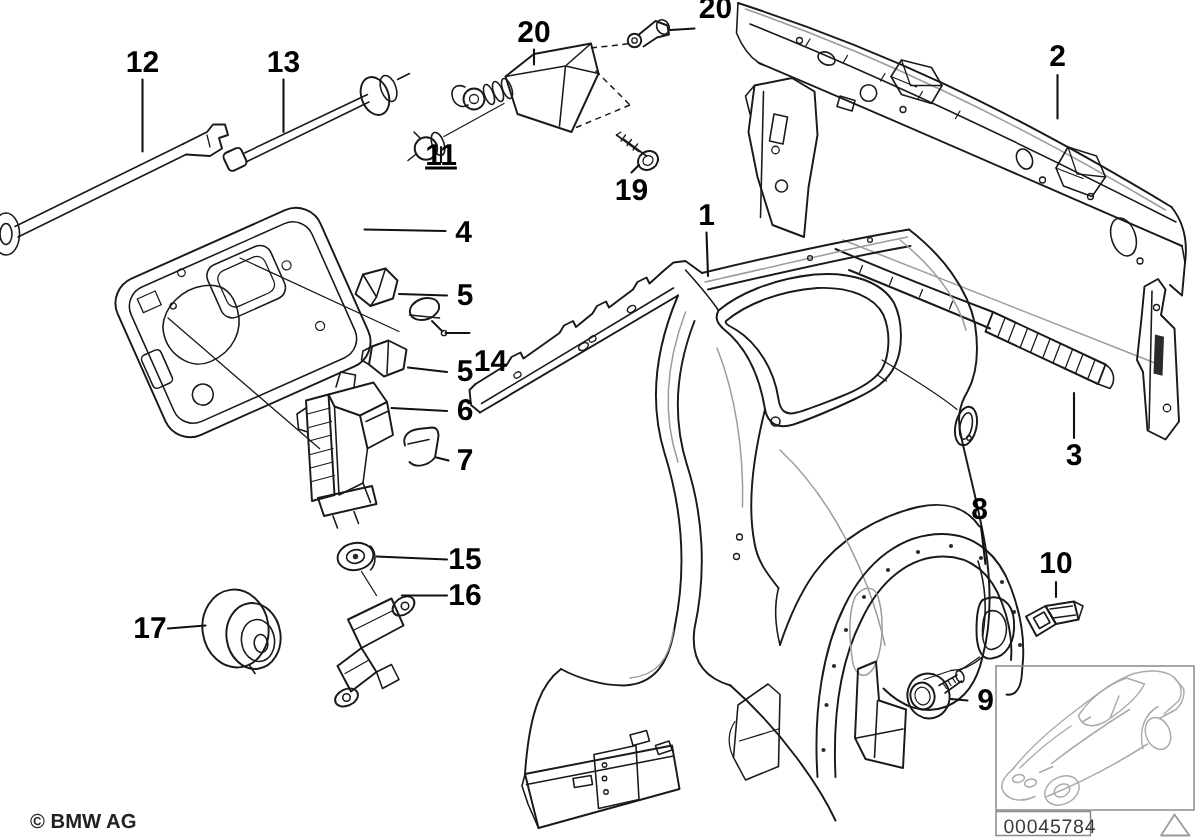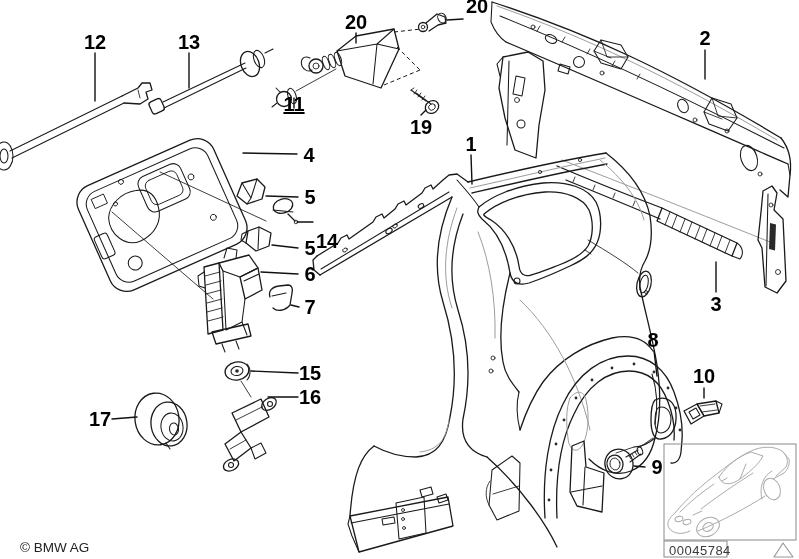--- a/index.html
+++ b/index.html
@@ -10,21 +10,21 @@
   .k2{stroke:#1a1a1a;fill:none;stroke-width:1.05;stroke-linecap:round;stroke-linejoin:round;}
   .thin{stroke:#1a1a1a;fill:none;stroke-width:0.85;stroke-linecap:round;}
   .gray{stroke:#9c9c9c;fill:none;stroke-width:1;stroke-linecap:round;}
   .dash{stroke:#1a1a1a;fill:none;stroke-width:1;stroke-dasharray:4 3;}
   .fillk{fill:#2a2a2a;stroke:none;}
   .leader{stroke:#111;stroke-width:1.4;stroke-linecap:round;}
   .carline{stroke:#ababab;fill:none;stroke-width:1;stroke-linecap:round;stroke-linejoin:round;}
   .boxline{stroke:#8a8a8a;fill:none;stroke-width:1;}
   .callout{position:absolute;transform:translate(-50%,-50%);font-weight:bold;font-size:20px;
            color:#000;line-height:1;cursor:pointer;user-select:none;}
-  .copyright{position:absolute;left:20px;top:540px;font-size:13.5px;font-weight:normal;color:#222;}
+  .copyright{position:absolute;left:20px;top:540px;font-size:13.5px;font-weight:bold;color:#222;}
   .plate{position:absolute;left:669px;top:543px;font-size:13px;color:#3a3a3a;letter-spacing:0.5px;}
 </style>
 </head>
 <body>
 
 <div class="stage">
 
 <svg class="canvas" width="799" height="559" viewBox="0 0 799 559">
 
   <g>

